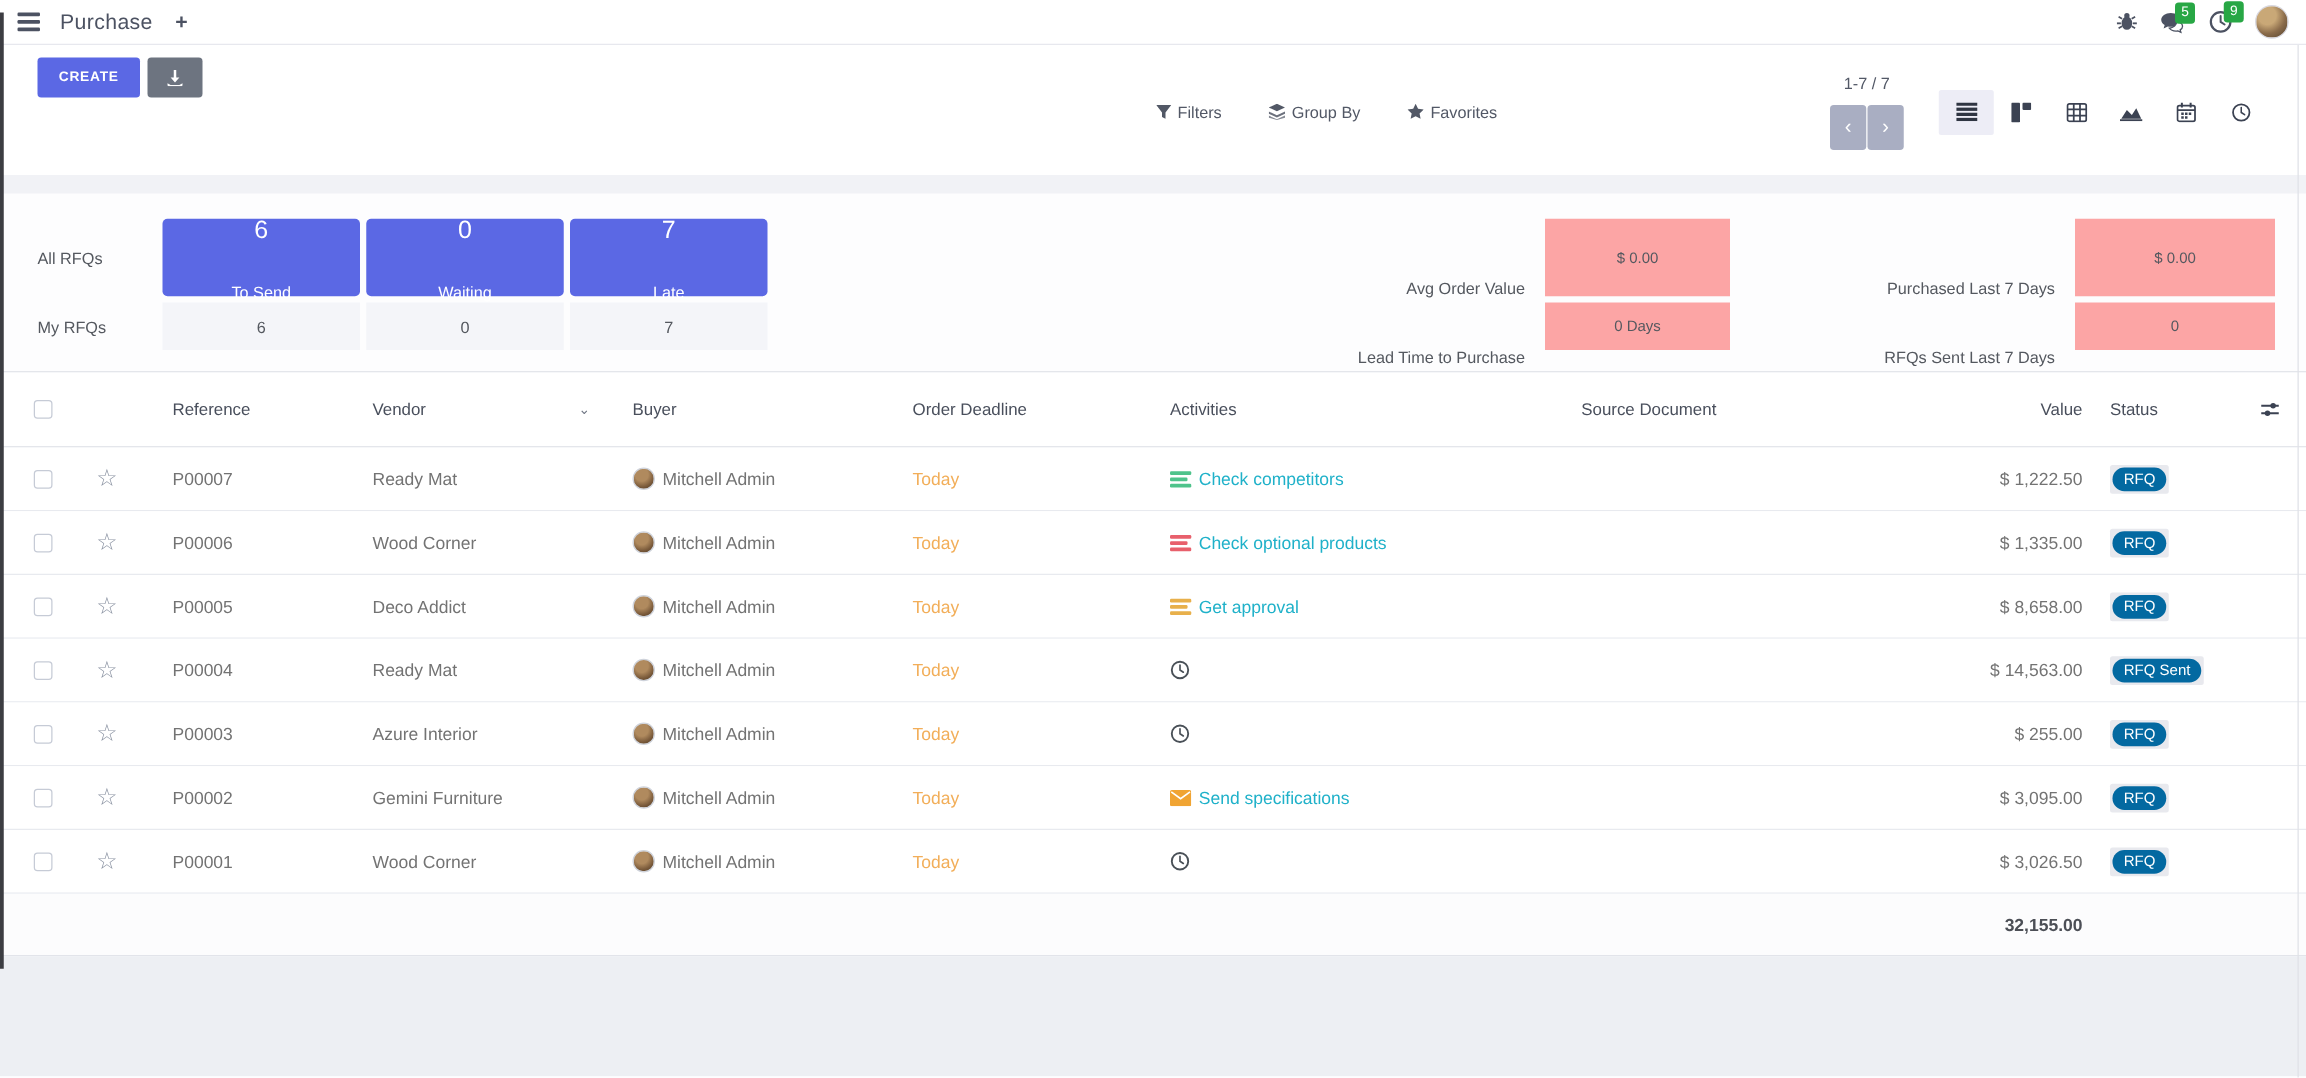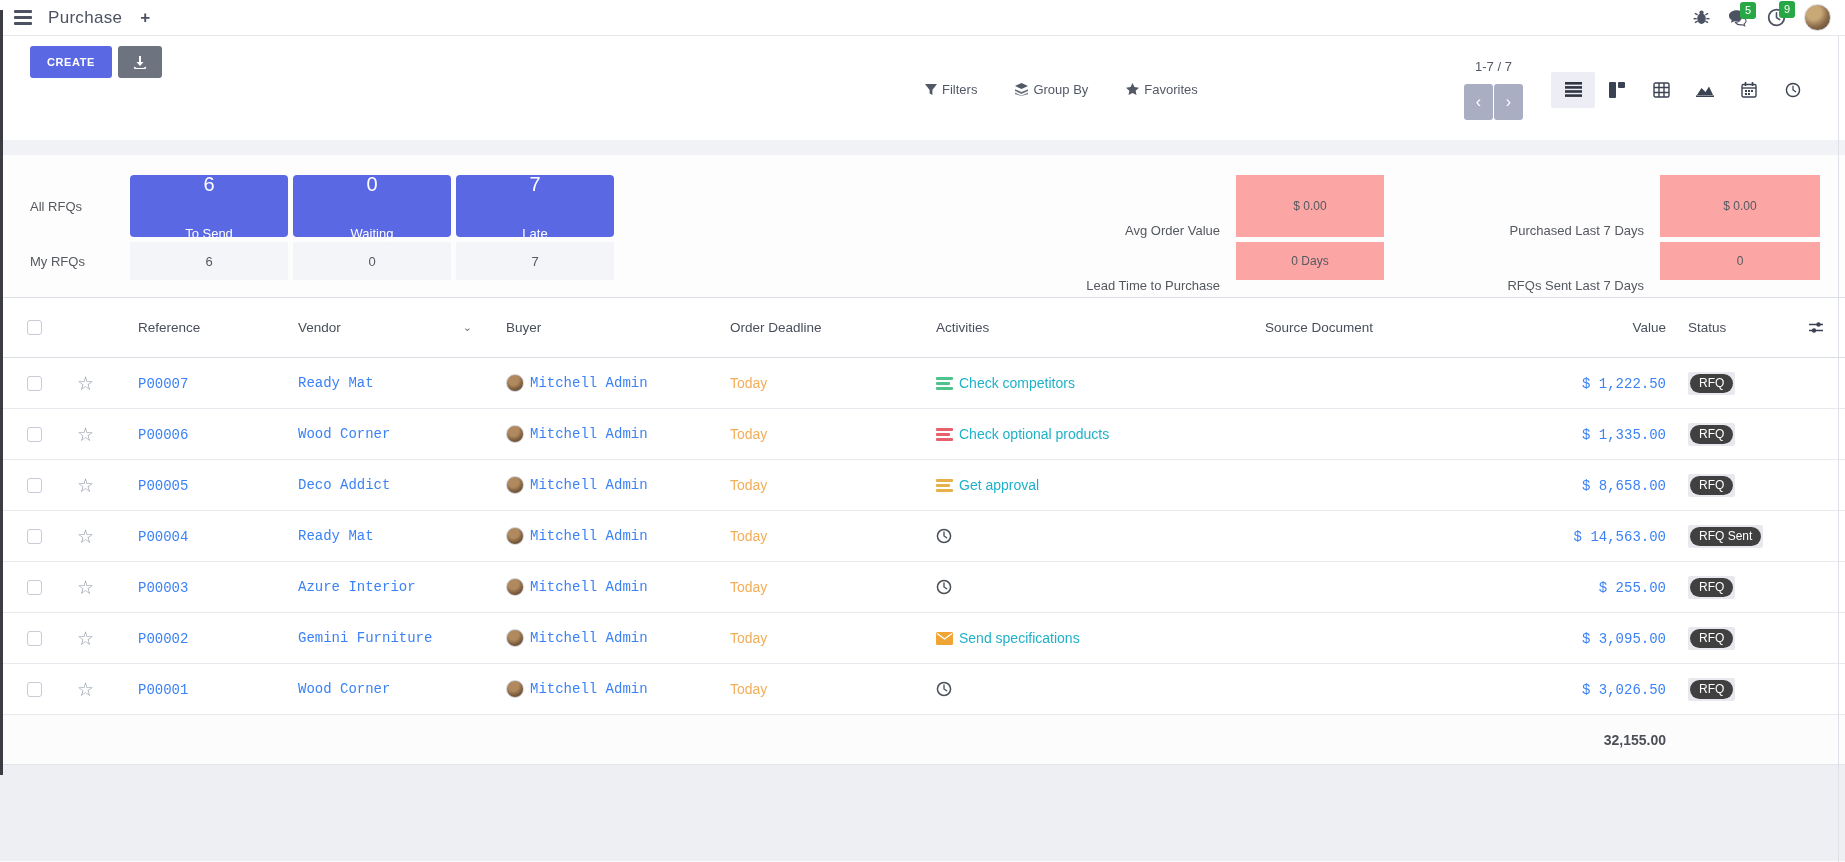--- a/index.html
+++ b/index.html
@@ -82,27 +82,27 @@
   .c-vend { padding-left:16px; display:flex; align-items:center; }
   .c-buy { padding-left:8px; display:flex; align-items:center; gap:6px;}
   .c-dead { padding-left:10px; }
   .c-act { padding-left:10px; display:flex; align-items:center; gap:6px;}
   .c-src { padding-left:9px; }
   .c-tot { text-align:right; padding-right:14px; }
   .c-stat { padding-left:8px; }
   .chk { width:15px; height:15px; border:1px solid #c6cbd6; border-radius:3px; background:#fff;
     margin-left:27px; cursor:pointer;}
   .star { font-size:19px; color:#8d95a4; margin-left:17px; cursor:pointer; line-height:1;}
-  a.link { color:#3b82f6; text-decoration:none; cursor:pointer;font-family:Liberation Mono, monospace;}
+  a.link { color:#737373; text-decoration:none; cursor:pointer;}
   .today { color:#f2ae59; }
   .act-link { color:#1fb1c9; text-decoration:none; cursor:pointer; }
   .avatar-sm { width:18px; height:18px; border-radius:50%; flex:0 0 18px;
     background:radial-gradient(circle at 40% 30%, #b08a5e 0 35%, #7c5c3c 65%, #46331f); border:1px solid #cfd3db;}
   .badge-wrap { display:inline-block; background:#e8e9ee; border-radius:2px; padding:2px 2px; }
-  .badge-pill { display:inline-block; background:#404040; color:#fff; font-size:12px;
+  .badge-pill { display:inline-block; background:#0369a1; color:#fff; font-size:12px;
     padding:3px 9px 4px; border-radius:11px; line-height:1; }
   .sort-chev { margin-left:auto; margin-right:26px; color:#6b7280; font-size:11px; }
   .foot-total { font-weight:bold; color:#4c4f56; font-size:14px; }
   .tasks-ic { display:inline-flex; flex-direction:column; gap:2px; width:17px; flex:0 0 17px;}
   .tasks-ic i { height:3px; border-radius:1px; display:block; }
   .tasks-ic i:nth-child(2){ width:80%; }
   .below { height:96px; background:#edeff3; border-top:0; }
   .bottom-strip { height:17px; background:#fbfbfd; }
 
   .left-edge { position:absolute; left:0; top:10px; width:3px; height:765px; background:#3c3d42; z-index:10;}

